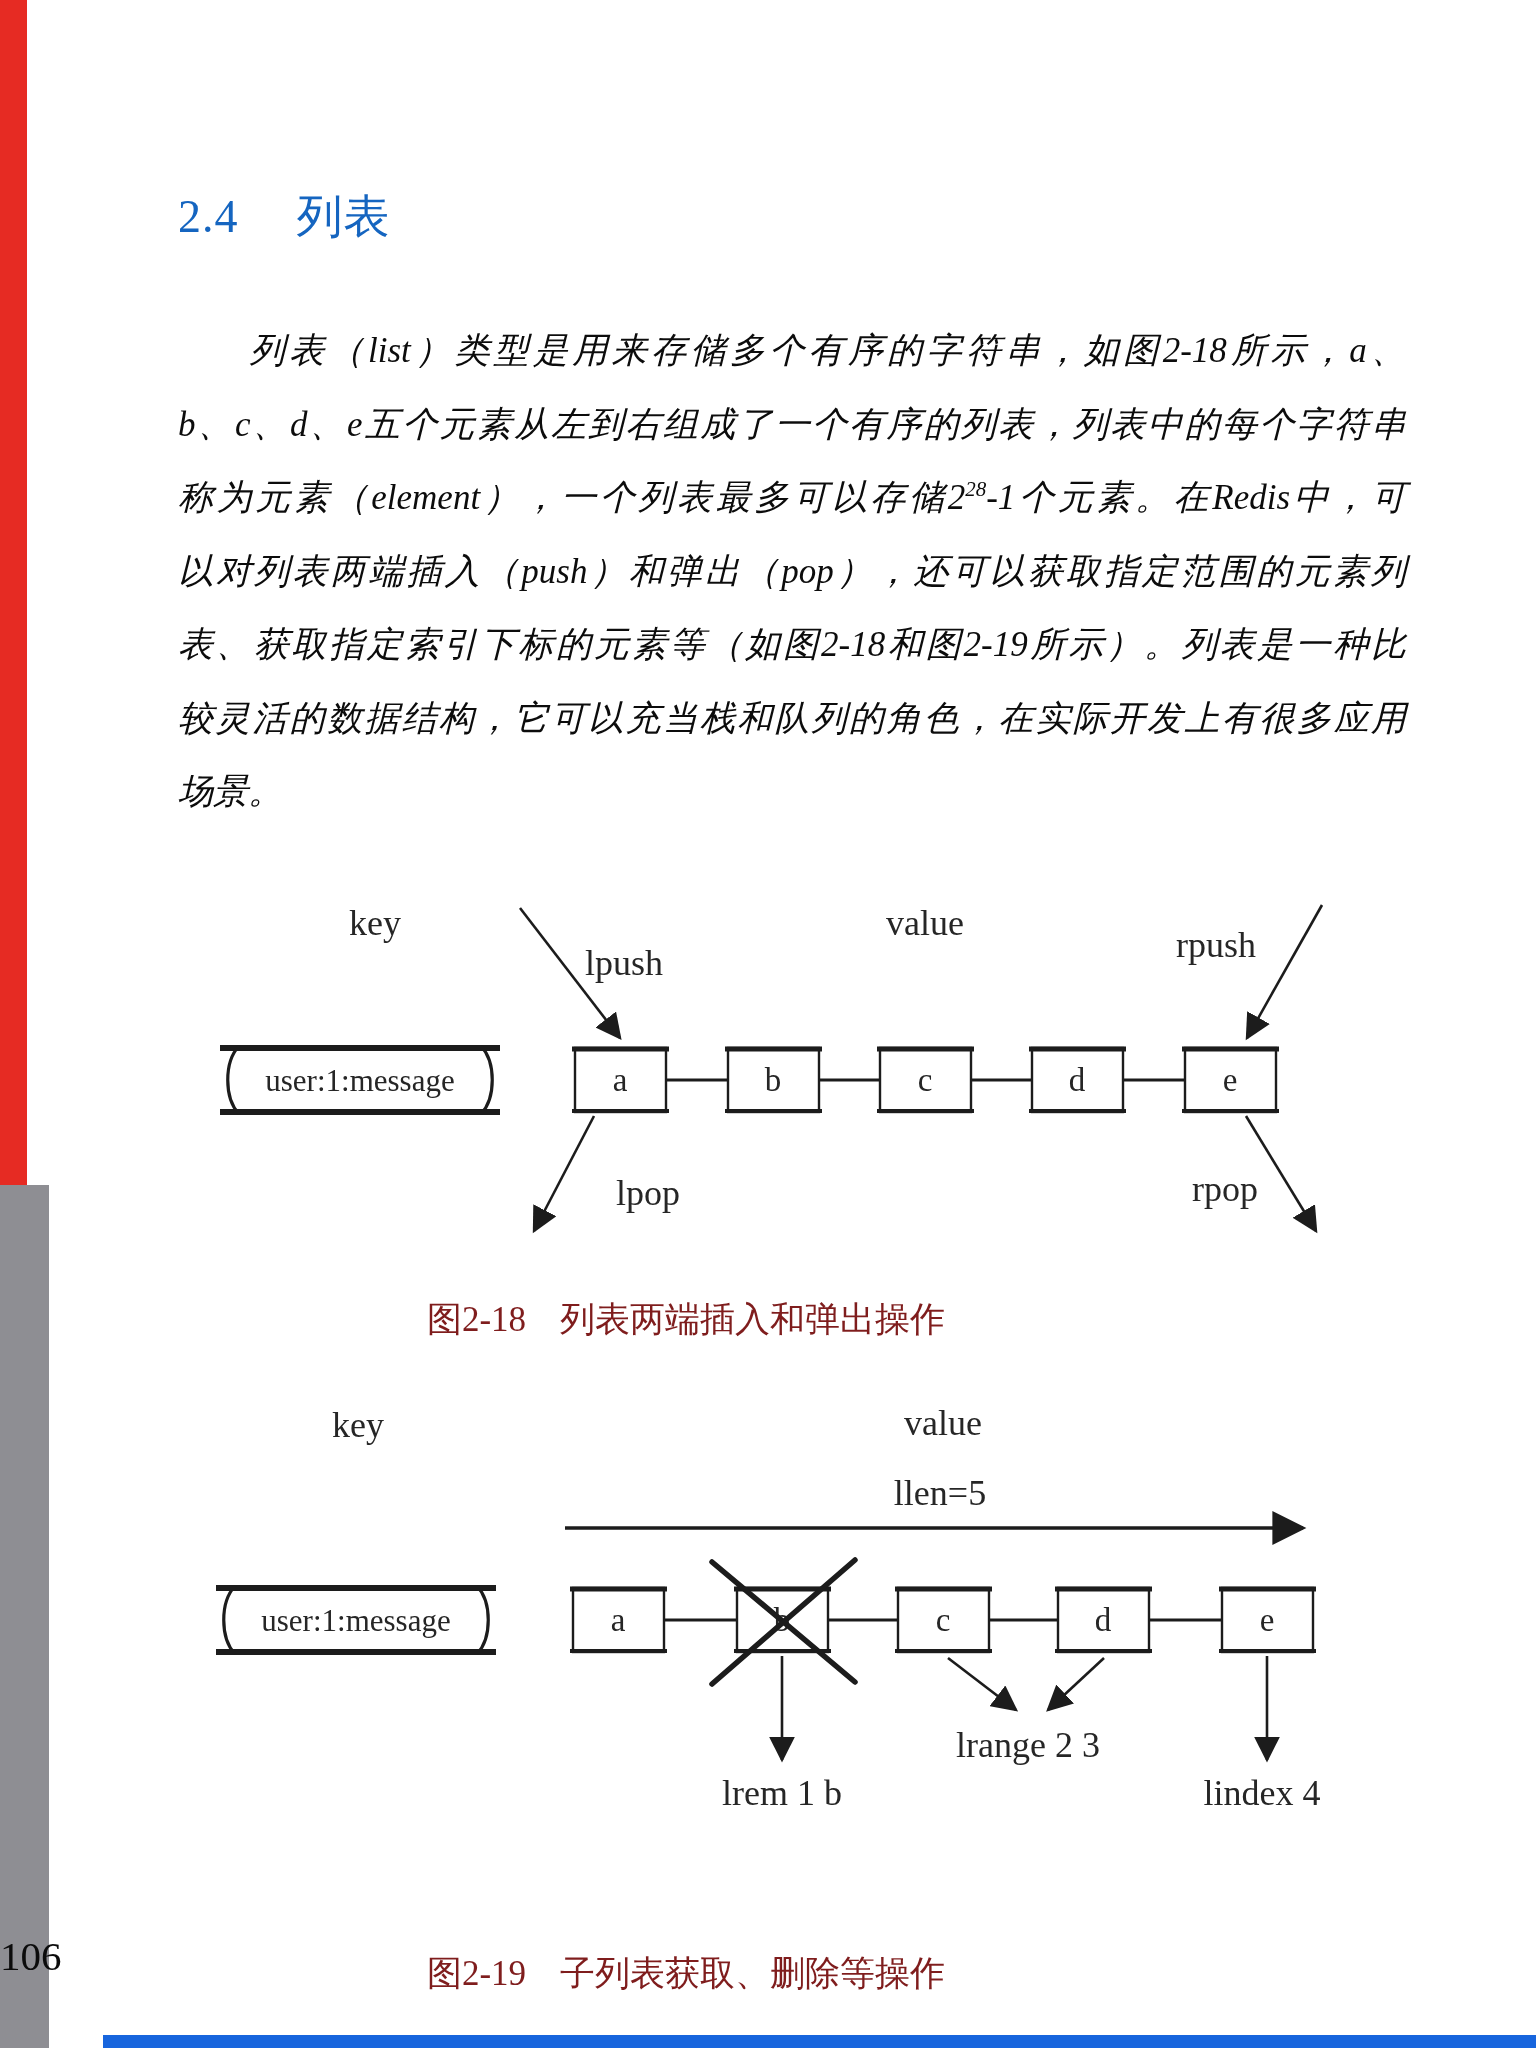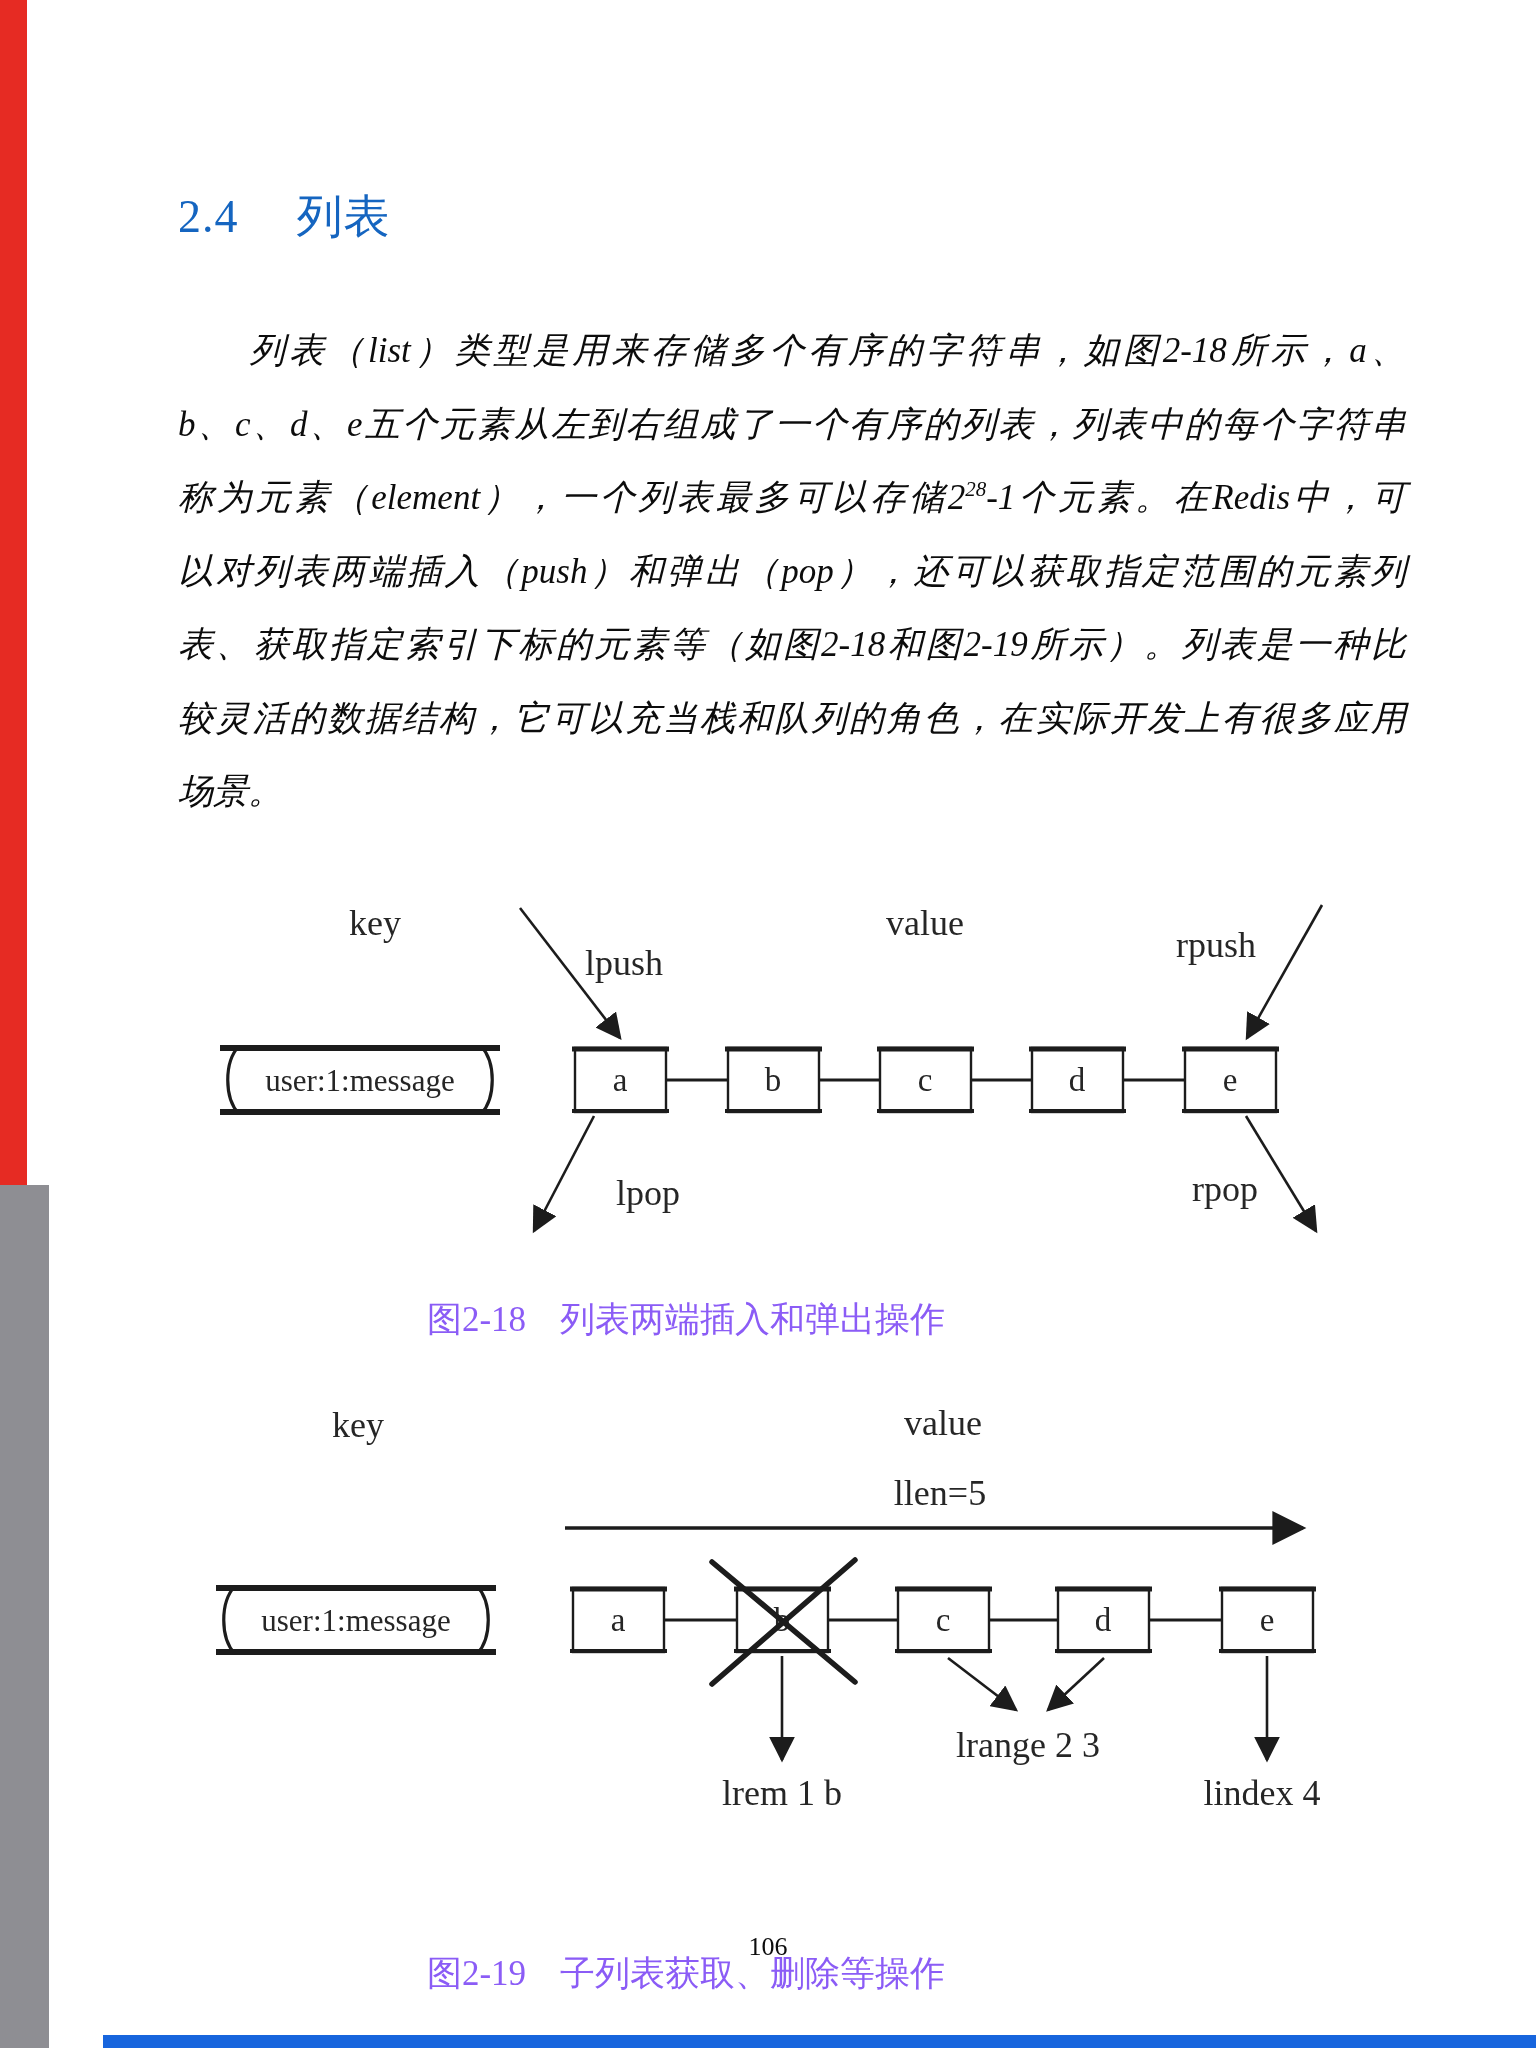--- a/index.html
+++ b/index.html
@@ -26,26 +26,26 @@
   .para .line.first { padding-left:72px; }
   .para .line.last { text-align-last:left; }
   .para sup { font-size:21px; vertical-align:super; line-height:0; }
   svg.fig { position:absolute; left:0; }
   .fig text { fill:#262626; font-size:36px; font-family:"Liberation Serif", serif; }
   .fig text.boxletter { font-size:33px; }
   .fig text.keytext { font-size:31px; }
   .fig line, .fig path.arrowline { stroke:#1c1c1c; }
   .caption {
     position:absolute; left:0; width:1372px; text-align:center;
-    font-size:35px; color:#8b5cf6;
+    font-size:35px; color:#7f1d1d;
   }
   .caption .cap-num { margin-right:34px; }
   .pageno {
     position:absolute; left:0; top:1932px; width:1536px;
-    text-align:center; font-size:26px; color:#0c0c0c;
+    text-align:left; font-size:41px; color:#0c0c0c;
   }
 </style>
 </head>
 <body>
 
 <div class="page">
 
   <div class="edge-bar" style="left:0; top:0; width:27px; height:1185px; background:#e62b23;"></div>
   <div class="edge-bar" style="left:0; top:1185px; width:49px; height:863px; background:#8e8e93;"></div>
   <div class="edge-bar" style="left:103px; top:2035px; width:1433px; height:13px; background:#1765dd;"></div>

